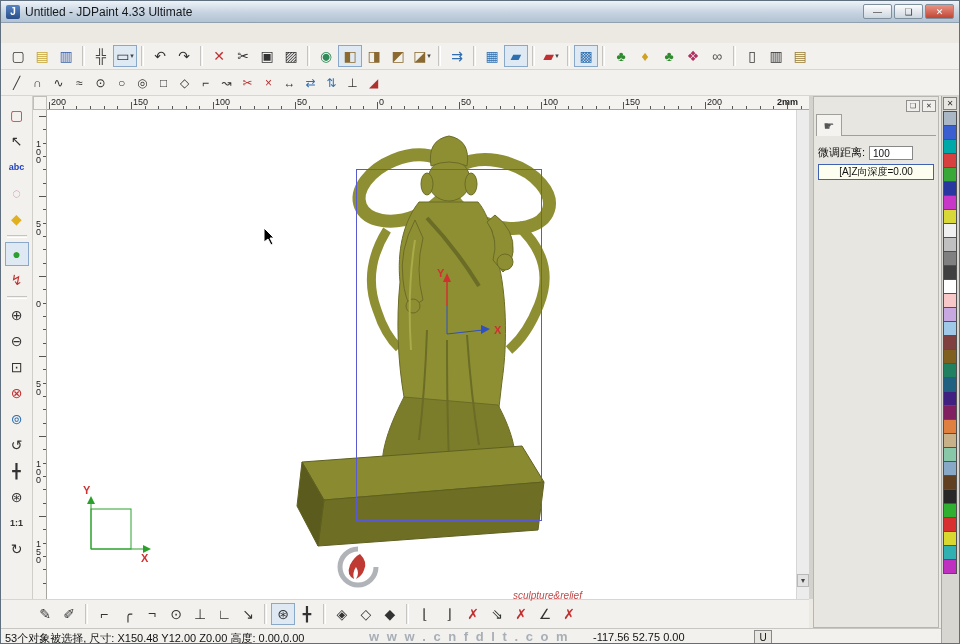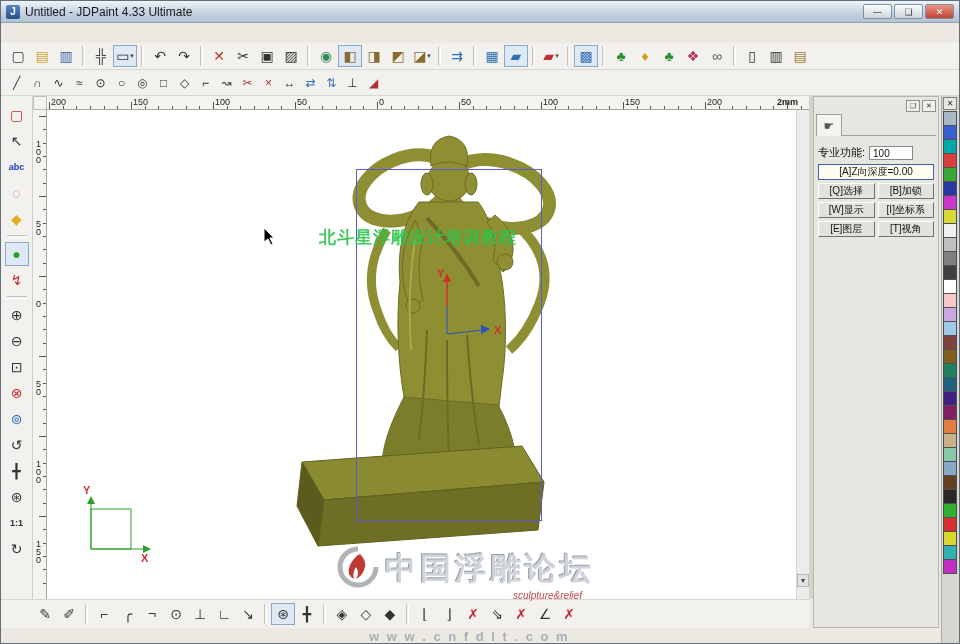--- a/index.html
+++ b/index.html
@@ -499,21 +499,20 @@
         <line class="mini-green" x1="44" y1="439" x2="44" y2="392"></line>
         <polygon points="44,386 40,394 48,394" fill="#2aa02a"></polygon>
         <line class="mini-green" x1="44" y1="439" x2="98" y2="439"></line>
         <polygon points="104,439 96,435 96,443" fill="#2aa02a"></polygon>
         <text class="ax-red" x="36" y="384">Y</text>
         <text class="ax-red" x="94" y="452">X</text>
       </g>
     </svg>
 
     <div class="selection-box"></div>
-    <div class="training-wm">北斗星浮雕设计培训教程</div>
 
     <svg class="cursor" width="14" height="20">
       <polygon points="1,1 1,15 5,12 8,18 10,17 7,11 11,11" fill="#000" stroke="#fff" stroke-width="1"></polygon>
     </svg>
 
     <div class="vscroll">
       <div class="vs-btn">▾</div>
     </div>
   </div>
 
@@ -523,32 +522,24 @@
     <div class="rp-head">
       <span class="rp-btn">❏</span>
       <span class="rp-btn">✕</span>
     </div>
     <div class="rp-tabs">
       <div class="rp-tab">
         <span>☛</span>
       </div>
     </div>
     <div class="rp-row">
-      <span class="rp-label">专业功能:</span>
+      <span class="rp-label">微调距离:</span>
       <span class="rp-value">100</span>
     </div>
     <div class="rp-depth">[A]Z向深度=0.00</div>
-    <div class="rp-grid">
-      <div class="rp-b">[Q]选择</div>
-      <div class="rp-b">[B]加锁</div>
-      <div class="rp-b">[W]显示</div>
-      <div class="rp-b">[I]坐标系</div>
-      <div class="rp-b">[E]图层</div>
-      <div class="rp-b">[T]视角</div>
-    </div>
   </div>
 
   <div class="color-strip">
     <div class="cs-close">✕</div>
     <div id="swatches">
         <div class="swatch" style="background: rgb(170, 184, 198);"></div>
         <div class="swatch" style="background: rgb(58, 95, 208);"></div>
         <div class="swatch" style="background: rgb(0, 168, 168);"></div>
         <div class="swatch" style="background: rgb(216, 64, 64);"></div>
         <div class="swatch" style="background: rgb(56, 168, 56);"></div>
@@ -646,24 +637,28 @@
         <span class="glyph" style="color: rgb(192, 48, 48);">✗</span>
       </div>
       <div class="tbtn">
         <span class="glyph">∠</span>
       </div>
       <div class="tbtn">
         <span class="glyph" style="color: rgb(192, 48, 48);">✗</span>
       </div>
     </div>
 
+  <div class="statusbar">
+    <span class="sb-left">53个对象被选择, 尺寸: X150.48 Y12.00 Z0.00  高度: 0.00,0.00</span>
+    <span class="sb-coords">-117.56 52.75 0.00</span>
+    <span class="sb-unit">U</span>
+  </div>
 
   <div class="forum-wm">
     <svg class="wm-logo" width="42" height="42" viewBox="0 0 42 42">
       <path d="M21,3 A18,18 0 1,0 39,21" fill="none" stroke="#b0b4b8" stroke-width="5"></path>
       <path d="M23,8 Q31,16 27,24 Q25,30 19,33 Q23,27 19,21 Q15,27 17,33 Q9,29 13,19 Q17,11 23,8" fill="#c03a34"></path>
     </svg>
-    <span class="wm-title">中国浮雕论坛</span>
     <span class="wm-sub">sculpture&amp;relief</span>
     <span class="wm-url">w w w . c n f d l t . c o m</span>
   </div>
 
 </div>
 
 </body></html>

